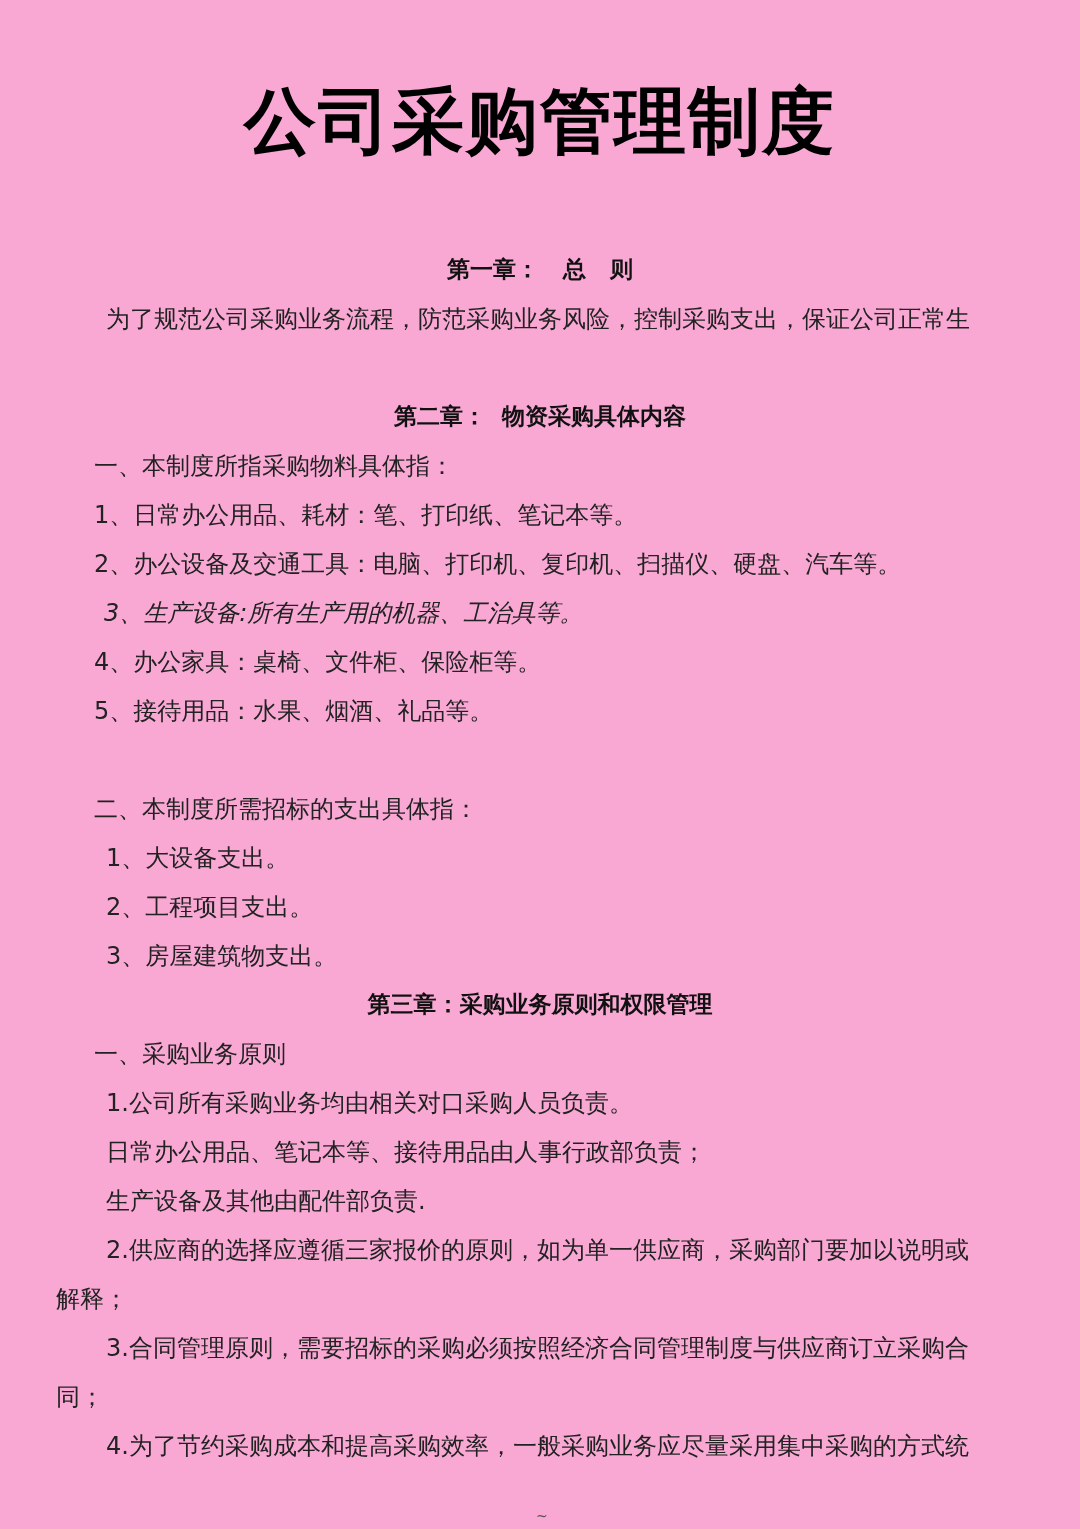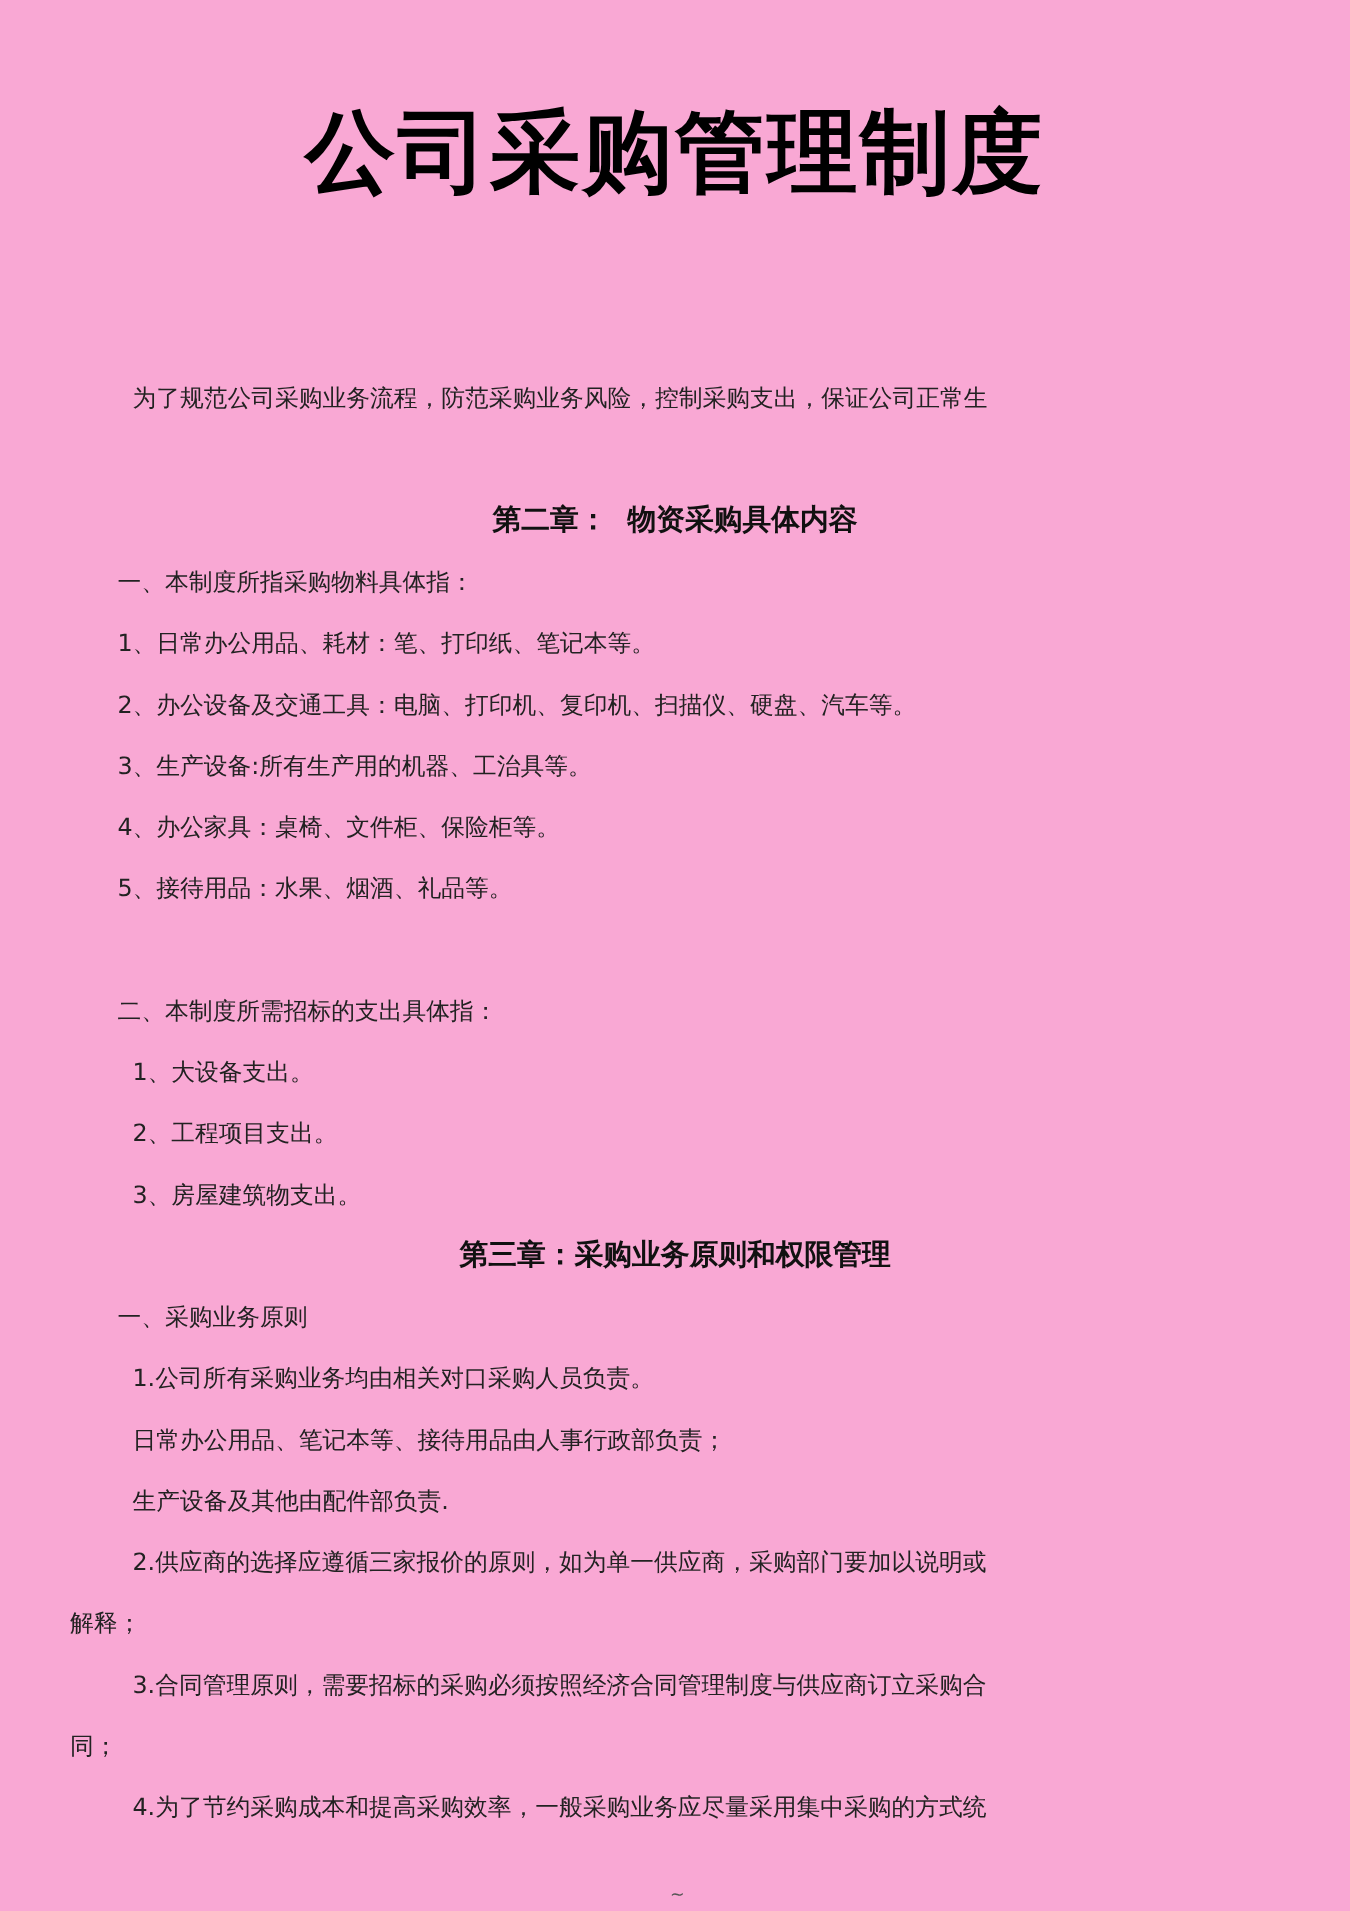--- a/index.html
+++ b/index.html
@@ -29,21 +29,21 @@
       top: 76px;
       text-align: center;
       font-size: 72px;
       font-weight: bold;
       letter-spacing: 2px;
       color: #000;
       line-height: 90px;
     }
     .line {
       position: absolute;
-      font-size: 19px;
+      font-size: 24px;
       line-height: 32px;
       white-space: nowrap;
       color: #222;
     }
     .chapter {
       position: absolute;
       left: 0;
       width: 1080px;
       text-align: center;
       font-size: 23px;
@@ -60,27 +60,28 @@
       color: #555;
     }
   </style>
 </head>
 <body>
 
 <div class="page">
 
   <div class="title">公司采购管理制度</div>
 
+  <div class="chapter" style="top:253px;">第一章：   总   则</div>
   <div class="line" style="left:106px; top:303px;">为了规范公司采购业务流程，防范采购业务风险，控制采购支出，保证公司正常生</div>
 
   <div class="chapter" style="top:400px;">第二章：  物资采购具体内容</div>
   <div class="line" style="left:94px; top:450px;">一、本制度所指采购物料具体指：</div>
   <div class="line" style="left:94px; top:499px;">1、日常办公用品、耗材：笔、打印纸、笔记本等。</div>
   <div class="line" style="left:94px; top:548px;">2、办公设备及交通工具：电脑、打印机、复印机、扫描仪、硬盘、汽车等。</div>
-  <div class="line" style="left:94px; top:597px;">3、生产设备:所有生产用的机器、工治具等。</div>
+  <div class="line" style="left:104px; top:597px;font-style:italic;">3、生产设备:所有生产用的机器、工治具等。</div>
   <div class="line" style="left:94px; top:646px;">4、办公家具：桌椅、文件柜、保险柜等。</div>
   <div class="line" style="left:94px; top:695px;">5、接待用品：水果、烟酒、礼品等。</div>
 
   <div class="line" style="left:94px; top:793px;">二、本制度所需招标的支出具体指：</div>
   <div class="line" style="left:106px; top:842px;">1、大设备支出。</div>
   <div class="line" style="left:106px; top:891px;">2、工程项目支出。</div>
   <div class="line" style="left:106px; top:940px;">3、房屋建筑物支出。</div>
 
   <div class="chapter" style="top:988px;">第三章：采购业务原则和权限管理</div>
   <div class="line" style="left:94px; top:1038px;">一、采购业务原则</div>

